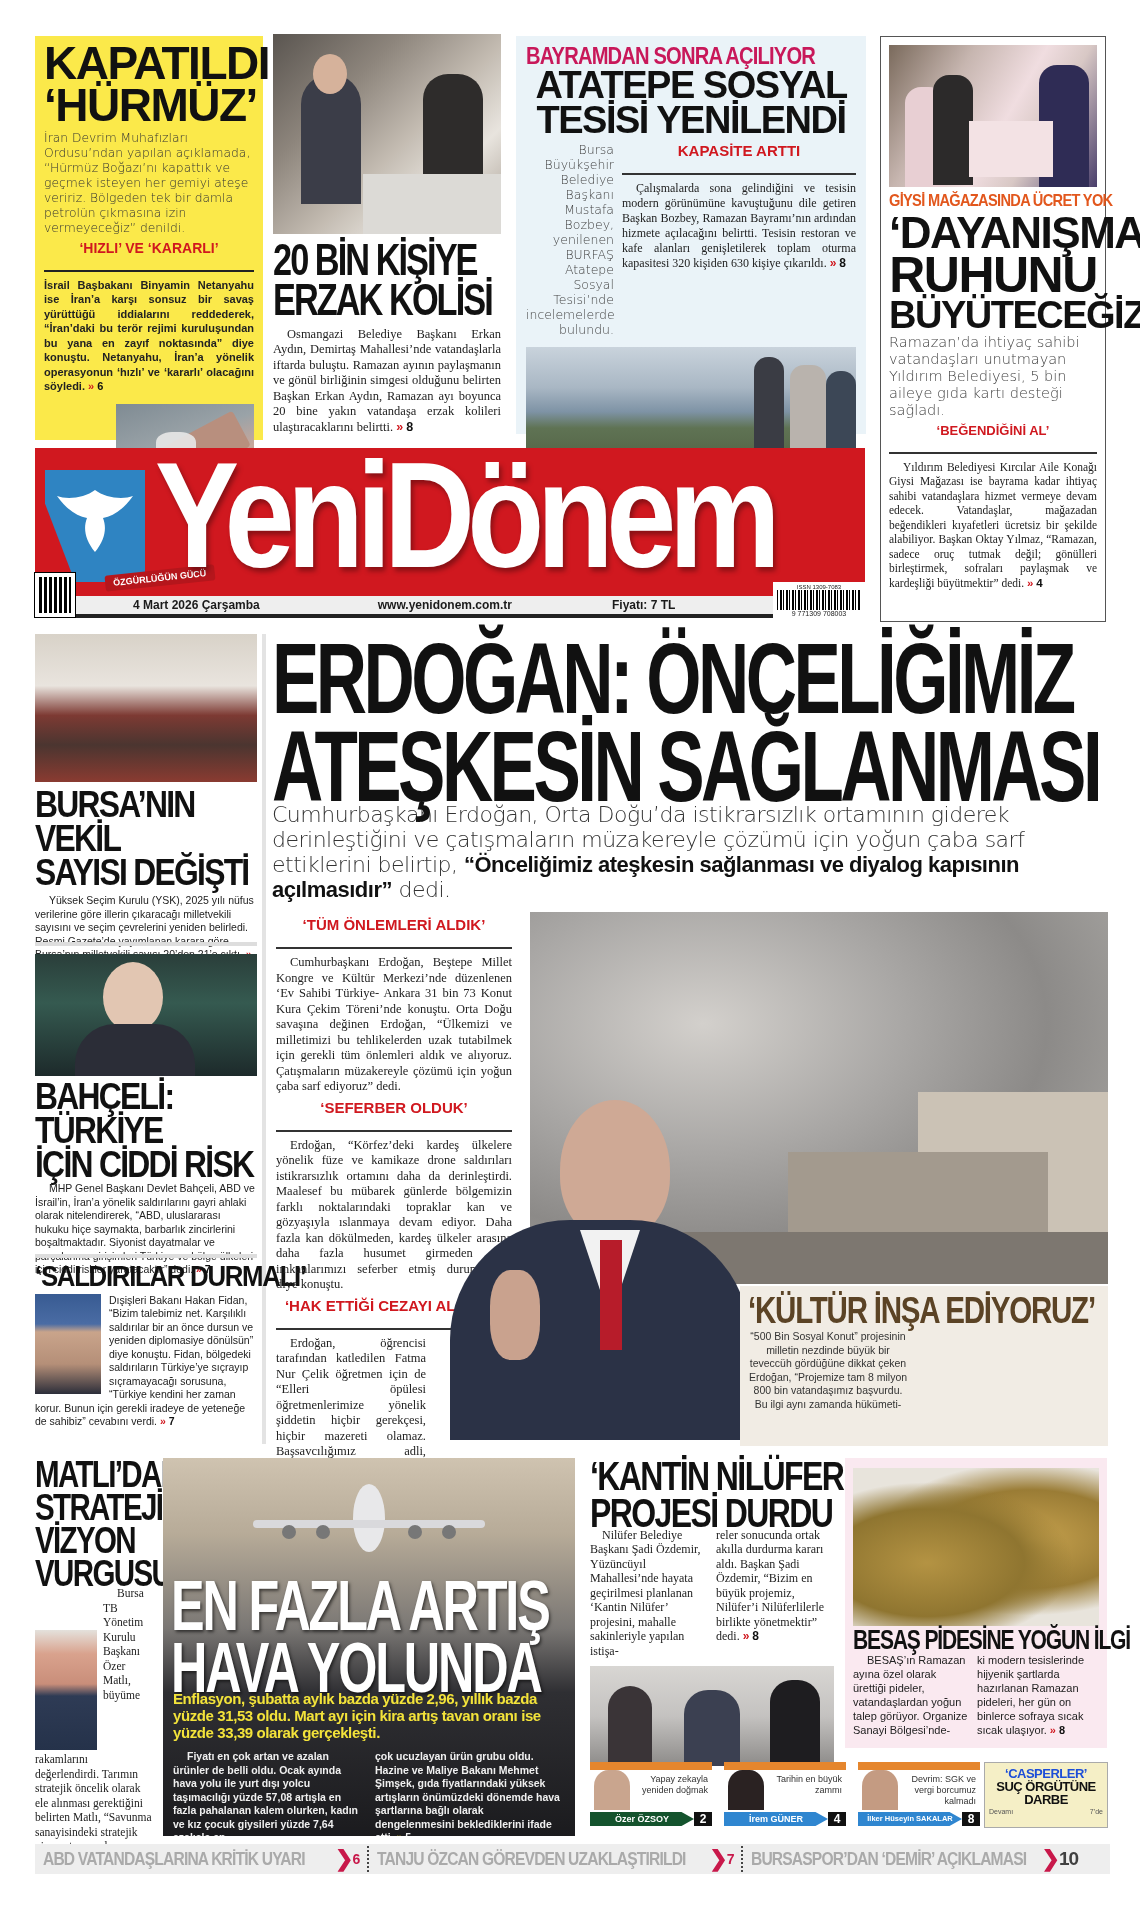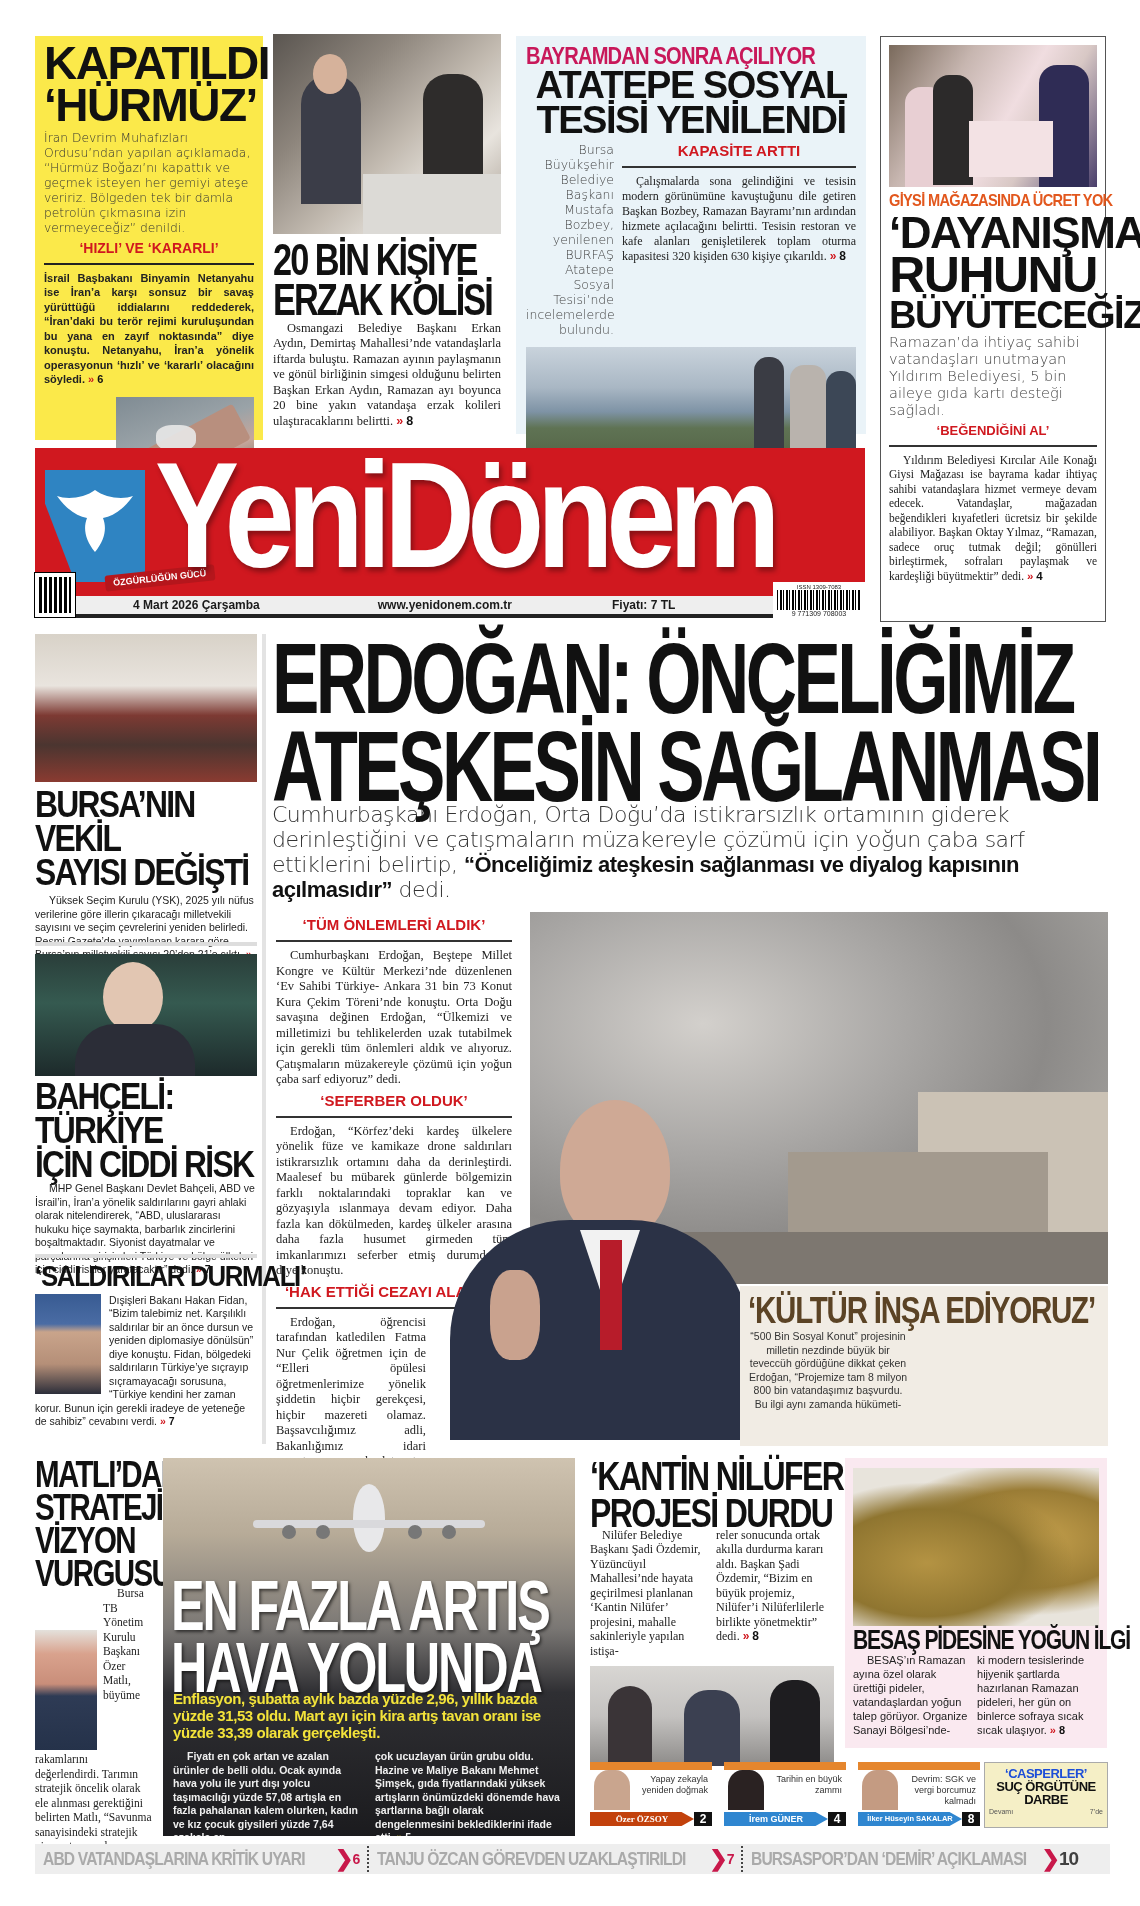--- a/index.html
+++ b/index.html
@@ -2,21 +2,21 @@
 <html><head>
 <meta charset="utf-8">
 <style>
 *{box-sizing:border-box;margin:0;padding:0}
 body{width:1140px;height:1906px;background:#fff;position:relative;overflow:hidden;font-family:"Liberation Serif",serif;color:#1a1a1a}
 .abs{position:absolute}
 .hl{font-family:"Liberation Sans",sans-serif;font-weight:900;color:#111;line-height:.92;letter-spacing:-1.5px}
 .body-serif{font-family:"Liberation Serif",serif;font-size:12.5px;line-height:15.5px;color:#222;text-align:justify}
 .body-sans{font-family:"Liberation Sans",sans-serif;font-size:11.5px;line-height:15px;color:#222}
 .light{font-family:"DejaVu Sans",sans-serif;font-weight:200;color:#444}
-.sub{font-family:"Liberation Sans",sans-serif;font-weight:900;color:#d0181f;text-align:center;font-size:15px;border-bottom:2px solid #333;padding-bottom:7px;margin:4px 0 6px}
+.sub{font-family:"Liberation Sans",sans-serif;font-weight:900;color:#d0181f;text-align:center;font-size:15px;border-bottom:2px solid #333;padding-bottom:14px;margin:4px 0 6px}
 .ref{color:#d0181f;font-weight:bold;font-family:"Liberation Sans",sans-serif}
 .refn{font-weight:bold;font-family:"Liberation Sans",sans-serif;color:#111}
 .photo{position:absolute;overflow:hidden}
 </style>
 </head>
 <body>
 
 <section class="abs" style="left:35px;top:36px;width:228px;height:404px;background:#fbe94a;padding:6px 9px">
   <div class="hl" style="font-size:46px;text-align:center;line-height:.92">
     <div>KAPATILDI</div>
@@ -40,21 +40,21 @@
   <div style="position:absolute;left:28px;top:40px;width:60px;height:130px;background:#3b3d48;border-radius:30px 30px 0 0"></div>
   <div style="position:absolute;left:40px;top:20px;width:34px;height:40px;background:#d6b29b;border-radius:50%"></div>
   <div style="position:absolute;left:90px;top:140px;width:140px;height:60px;background:#dcdad6"></div>
   <div style="position:absolute;left:150px;top:40px;width:60px;height:100px;background:#2e2c2b;border-radius:25px 25px 0 0"></div>
 </div>
 <section class="abs" style="left:273px;top:240px;width:228px">
   <div class="hl" style="font-size:44px;letter-spacing:-2.5px;transform:scaleX(.78);transform-origin:left top;width:292px">
     <div>20 BİN KİŞİYE</div>
     <div>ERZAK KOLİSİ</div>
   </div>
-  <p class="body-serif" style="text-indent:14px">
+  <p class="body-serif" style="margin-top:6px;text-indent:14px">
     <span>Osmangazi Belediye Başkanı Erkan Aydın, Demirtaş Mahallesi’nde vatandaşlarla iftarda buluştu. Ramazan ayının paylaşmanın ve gönül birliğinin simgesi olduğunu belirten Başkan Erkan Aydın, Ramazan ayı boyunca 20 bine yakın vatandaşa erzak kolileri ulaştıracaklarını belirtti.</span> <span class="ref">»</span> <span class="refn">8</span>
   </p>
 </section>
 
 <section class="abs" style="left:516px;top:36px;width:350px;height:398px;background:#eaf3f8;padding:6px 10px">
   <div style="font-family:'Liberation Sans',sans-serif;font-weight:bold;color:#c8185a;font-size:24px;letter-spacing:-1px;transform:scaleX(.84);transform-origin:left top;white-space:nowrap">BAYRAMDAN SONRA AÇILIYOR</div>
   <div class="hl" style="font-size:38px;text-align:center;margin-top:-2px">
     <div>ATATEPE SOSYAL</div>
     <div>TESİSİ YENİLENDİ</div>
   </div>
@@ -255,21 +255,21 @@
       <span>ki modern tesislerinde hijyenik şartlarda hazırlanan Ramazan pideleri, her gün on binlerce sofraya sıcak sıcak ulaşıyor.</span> <span class="ref">»</span> <span class="refn">8</span>
     </p>
   </div>
 </section>
 
 <div class="abs" style="left:590px;top:1762px;width:390px;height:64px;display:flex;gap:12px">
   <div style="width:122px;height:64px;position:relative;background:#fff;border-top:8px solid #e5862d">
     <div style="position:absolute;left:4px;top:0;width:36px;height:40px;background:#c9a58e;border-radius:40% 40% 0 0"></div>
     <div style="position:absolute;right:4px;top:4px;width:72px;text-align:right;font-family:'Liberation Sans',sans-serif;font-size:9px;line-height:11px;color:#333">Yapay zekayla yeniden doğmak</div>
     <div style="position:absolute;left:0;bottom:0;width:122px;height:14px;display:flex">
-      <span style="flex:1;background:#c2410c;color:#fff;font-family:Liberation Serif, serif;font-weight:bold;font-size:9px;text-align:center;line-height:14px;clip-path:polygon(0 0,88% 0,100% 50%,88% 100%,0 100%)">Özer ÖZSOY</span>
+      <span style="flex:1;background:#14532d;color:#fff;font-family:Liberation Sans, sans-serif;font-weight:bold;font-size:9px;text-align:center;line-height:14px;clip-path:polygon(0 0,88% 0,100% 50%,88% 100%,0 100%)">Özer ÖZSOY</span>
       <span style="width:18px;background:#111;color:#fff;font-family:'Liberation Sans',sans-serif;font-weight:bold;font-size:12px;text-align:center;line-height:14px">2</span>
     </div>
   </div>
   <div style="width:122px;height:64px;position:relative;background:#fff;border-top:8px solid #e5862d">
     <div style="position:absolute;left:4px;top:0;width:36px;height:40px;background:#2a2222;border-radius:40% 40% 0 0"></div>
     <div style="position:absolute;right:4px;top:4px;width:72px;text-align:right;font-family:'Liberation Sans',sans-serif;font-size:9px;line-height:11px;color:#333">Tarihin en büyük zammı</div>
     <div style="position:absolute;left:0;bottom:0;width:122px;height:14px;display:flex">
       <span style="flex:1;background:#2f86d0;color:#fff;font-family:'Liberation Sans',sans-serif;font-weight:bold;font-size:9px;text-align:center;line-height:14px;clip-path:polygon(0 0,88% 0,100% 50%,88% 100%,0 100%)">İrem GÜNER</span>
       <span style="width:18px;background:#111;color:#fff;font-family:'Liberation Sans',sans-serif;font-weight:bold;font-size:12px;text-align:center;line-height:14px">4</span>
     </div>

